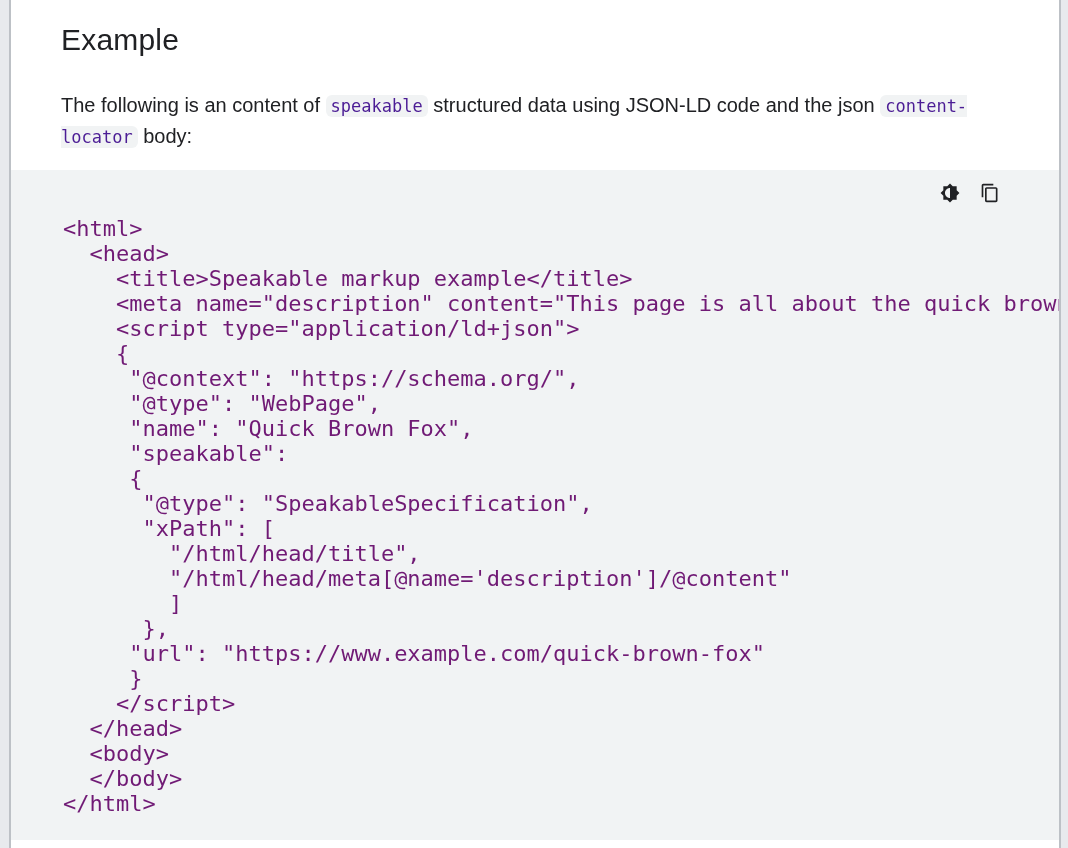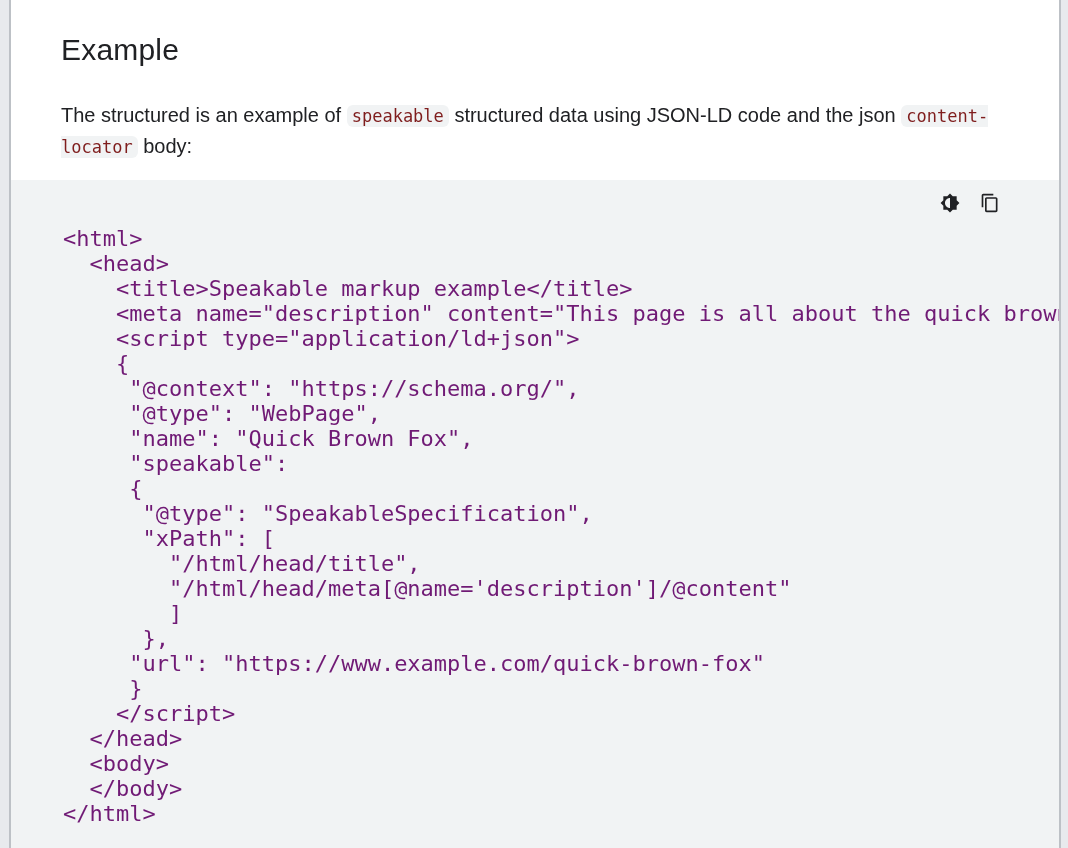--- a/index.html
+++ b/index.html
@@ -18,38 +18,38 @@
   .gutter.left  { width: 11px; border-right: 2px solid #bdc1c6; }
   .gutter.right { width: 9px;  border-left: 2px solid #bdc1c6; }
   .content {
     flex: 1 1 auto;
     background: #ffffff;
     height: 848px;
     overflow: hidden;
   }
   .article-inner { padding: 0 50px; }
   h2.section-heading {
-    margin-top: 31px;
+    margin-top: 21px;
     font-size: 30px;
     line-height: 38px;
     font-weight: 400;
     color: #202124;
     letter-spacing: 0.2px;
   }
   p.intro {
     margin-top: 31px;
     font-size: 20px;
     line-height: 30px;
     color: #202124;
     max-width: 944px;
   }
   code.inline-chip {
     font-family: "DejaVu Sans Mono", "Liberation Mono", monospace;
     font-size: 17px;
-    color: #7f1d1d;
+    color: #4c1d95;
     background: #f1f3f4;
     padding: 1px 5px;
     border-radius: 6px;
   }
   .code-block {
     position: relative;
     margin: 18px -50px 0 -50px;
     background: #f1f3f4;
   }
   .code-actions {
@@ -84,21 +84,21 @@
 </style>
 </head>
 <body>
 
 <div class="gutter left"></div>
 
 <main class="content">
   <div class="article-inner">
     <h2 class="section-heading">Example</h2>
 
-    <p class="intro"><span>The structured is an example of </span><code class="inline-chip">speakable</code><span> structured data using JSON-LD code and the json </span><code class="inline-chip">content-locator</code><span> body:</span></p>
+    <p class="intro"><span>The following is an content of </span><code class="inline-chip">speakable</code><span> structured data using JSON-LD code and the json </span><code class="inline-chip">content-locator</code><span> body:</span></p>
 
     <div class="code-block">
       <div class="code-actions">
         <button class="icon-button" title="Dark code theme">
           <svg viewBox="0 0 24 24" aria-hidden="true">
             <g transform="translate(24,0) scale(-1,1)">
               <path fill-rule="evenodd" d="M20 15.31L23.31 12 20 8.69V4h-4.69L12 .69 8.69 4H4v4.69L.69 12 4 15.31V20h4.69L12 23.31l3.31-3.31H20v-4.69zM12 18V6c3.31 0 6 2.69 6 6s-2.69 6-6 6z"></path>
             </g>
           </svg>
         </button>

